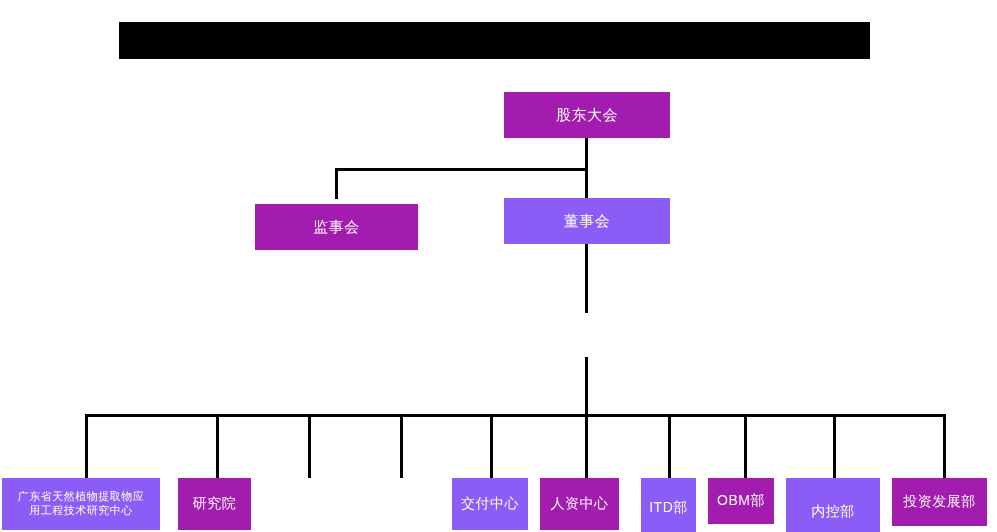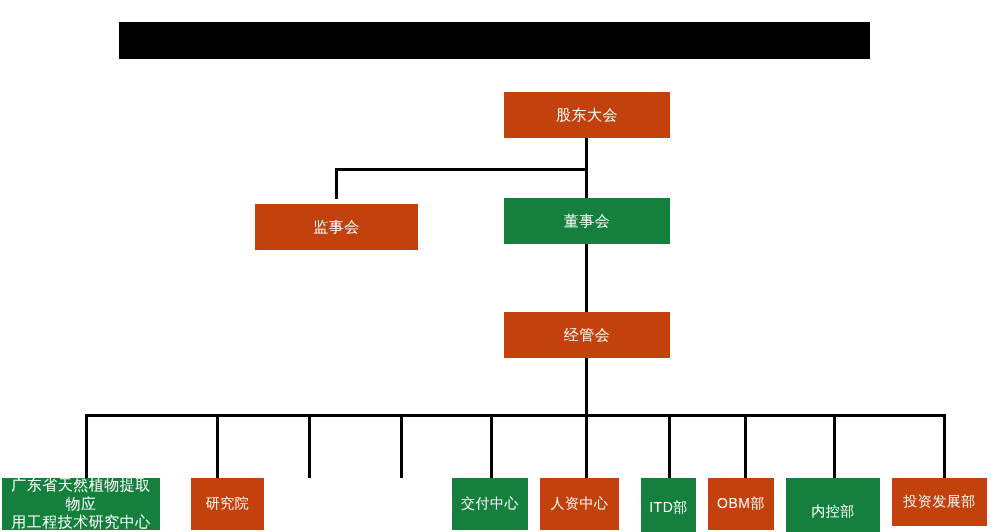--- a/index.html
+++ b/index.html
@@ -36,33 +36,33 @@
     display: flex;
     align-items: center;
     justify-content: center;
     text-align: center;
     color: #ffffff;
     line-height: 1.25;
     letter-spacing: 0.5px;
     z-index: 3;
     user-select: none;
   }
-  .node-dark  { background: #c2410c; }
-  .node-light { background: #15803d; }
+  .node-dark  { background: #a21caf; }
+  .node-light { background: #8b5cf6; }
 
   .node .label {
     display: block;
     width: 100%;
     padding: 0 4px;
     box-sizing: border-box;
   }
 
   .fs15 { font-size: 15px; }
   .fs14 { font-size: 14px; }
-  .fs11 { font-size: 15px; }
+  .fs11 { font-size: 11px; }
 
   
   .line {
     position: absolute;
     background: #000000;
     z-index: 1;
   }
   .line-v { width: 3px; }
   .line-h { height: 3px; }
 </style>
@@ -98,50 +98,47 @@
     <span class="label">股东大会</span>
   </div>
 
   <div class="node node-dark fs15" style="left:255px; top:204px; width:163px; height:46px;">
     <span class="label">监事会</span>
   </div>
   <div class="node node-light fs15" style="left:504px; top:198px; width:166px; height:46px;">
     <span class="label">董事会</span>
   </div>
 
-  <div class="node node-dark fs15" style="left:504px; top:312px; width:166px; height:46px;">
-    <span class="label">经管会</span>
-  </div>
 
   <div class="node node-light fs11" style="left:2px; top:478px; width:158px; height:52px;">
     <span class="label">
       <span>广东省天然植物提取物应</span><br>
       <span>用工程技术研究中心</span>
     </span>
   </div>
 
-  <div class="node node-dark fs14" style="left:178px; top:478px; width:73px; height:52px;margin-left:13px;">
+  <div class="node node-dark fs14" style="left:178px; top:478px; width:73px; height:52px;">
     <span class="label">研究院</span>
   </div>
 
 
 
   <div class="node node-dark fs14" style="left:540px; top:478px; width:79px; height:52px;">
     <span class="label">人资中心</span>
   </div>
 
   <div class="node node-light fs14" style="left:452px; top:478px; width:76px; height:52px;">
     <span class="label">交付中心</span>
   </div>
 
   <div class="node node-light fs14" style="left:641px; top:478px; width:55px; height:59px;">
     <span class="label">ITD部</span>
   </div>
 
-  <div class="node node-dark fs14" style="left:708px; top:478px; width:66px; height:52px;">
+  <div class="node node-dark fs14" style="left:708px; top:478px; width:66px; height:46px;">
     <span class="label">OBM部</span>
   </div>
 
   <div class="node node-light fs14" style="left:786px; top:478px; width:94px; height:68px;">
     <span class="label">内控部</span>
   </div>
 
   <div class="node node-dark fs14" style="left:892px; top:478px; width:95px; height:48px;">
     <span class="label">投资发展部</span>
   </div>

